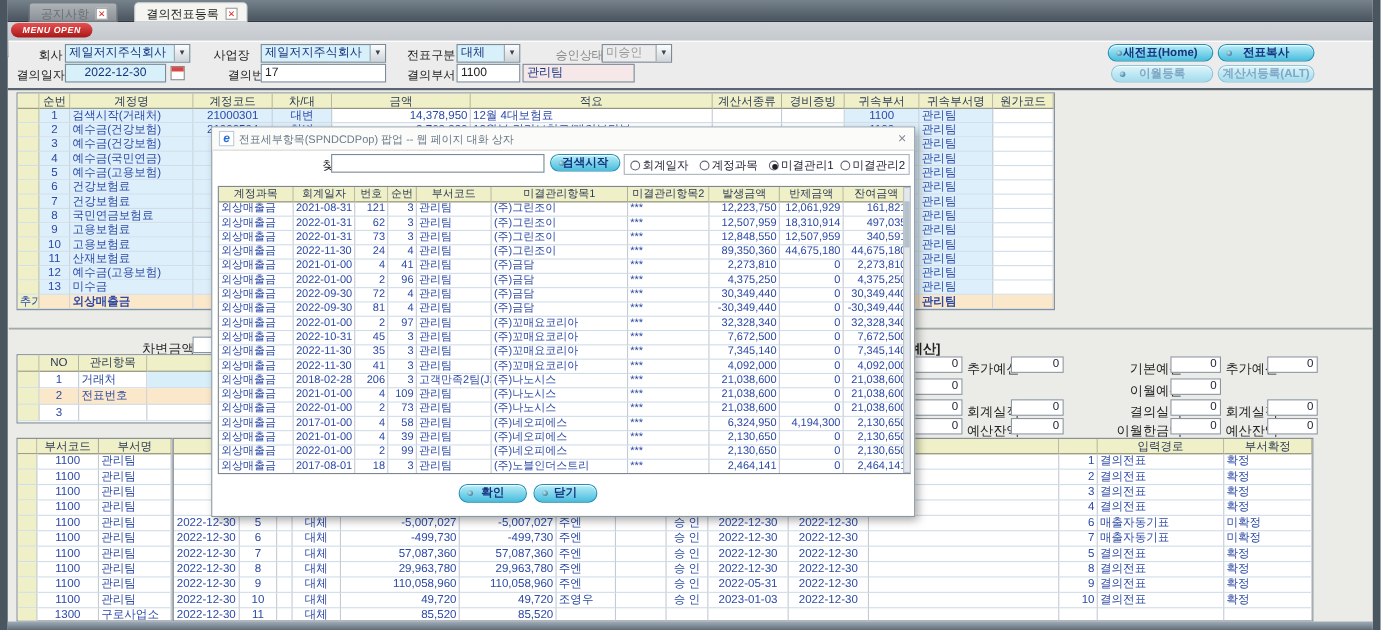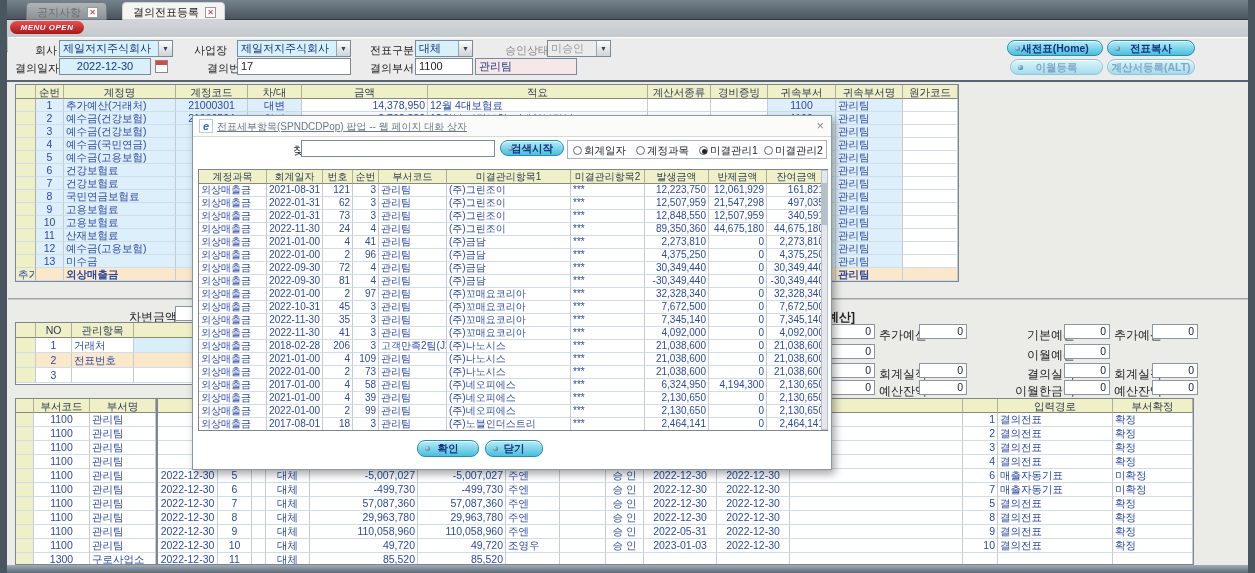--- a/index.html
+++ b/index.html
@@ -106,21 +106,21 @@
   #bottom-grid .grow .c12{text-align:right;}
   
   .bsep{position:absolute;left:1px;top:298px;width:1240px;height:2px;background:#c6c6c2;border-top:1px solid #9aa;}
   .blabel{position:absolute;font-size:12px;color:#222;white-space:nowrap;}
   .binp{position:absolute;height:15px;border:1px solid #8a96a2;background:#fff;font-size:10.5px;
     text-align:right;padding:0 3px;line-height:13px;color:#223;}
   
   .popup{position:absolute;left:185px;top:115px;width:640px;height:355px;background:#fff;
     border:1px solid #8899a6;box-shadow:3px 4px 8px rgba(0,0,0,.35);z-index:50;}
   .ptitle{position:absolute;left:0;top:0;width:100%;height:21px;background:#fbfbfa;border-bottom:1px solid #d8d8d4;}
-  .ptitle .txt{position:absolute;left:24px;top:4px;font-size:10px;color:#6a7a88;white-space:nowrap;text-decoration:underline;}
+  .ptitle .txt{position:absolute;left:24px;top:4px;font-size:10px;color:#6a7a88;white-space:nowrap;}
   .ieicon{position:absolute;left:6px;top:3px;width:14px;height:14px;border:1px solid #bcd;
     color:#2a6cd8;font-weight:bold;font-style:italic;font-size:11px;text-align:center;line-height:13px;background:#fff;}
   .pclose{position:absolute;right:7px;top:2px;font-size:13px;color:#889;}
   .plabel{position:absolute;font-size:11px;color:#222;margin-left:32px;}
   .pinput{position:absolute;height:17px;border:1px solid #7a8a98;background:#fff;}
   .radbox{position:absolute;left:374px;top:24px;width:260px;height:19px;border:1px solid #aab4bc;background:#fff;}
   .radio{position:absolute;top:3px;font-size:10.5px;color:#223;white-space:nowrap;}
   .rad{display:inline-block;width:9px;height:9px;border:1px solid #667;border-radius:50%;
     background:#fff;margin-right:2px;vertical-align:-1px;position:relative;}
   .rad.on::after{content:"";position:absolute;left:2px;top:2px;width:5px;height:5px;border-radius:50%;background:#222;}
@@ -203,21 +203,21 @@
         <span class="cell hcell c6">적요</span>
         <span class="cell hcell c7">계산서종류</span>
         <span class="cell hcell c8">경비증빙</span>
         <span class="cell hcell c9">귀속부서</span>
         <span class="cell hcell c10">귀속부서명</span>
         <span class="cell hcell c11">원가코드</span>
       </div>
       <div class="grow ">
         <span class="cell c0"></span>
         <span class="cell c1">1</span>
-        <span class="cell c2">추가예산(거래처)</span>
+        <span class="cell c2">검색시작(거래처)</span>
         <span class="cell c3">21000301</span>
         <span class="cell c4">대변</span>
         <span class="cell c5">14,378,950</span>
         <span class="cell c6">12월 4대보험료</span>
         <span class="cell c7"></span>
         <span class="cell c8"></span>
         <span class="cell c9">1100</span>
         <span class="cell c10">관리팀</span>
         <span class="cell c11"></span>
       </div>
@@ -777,21 +777,21 @@
         </div>
         <div class="grow ">
           <span class="cell c0">외상매출금</span>
           <span class="cell c1">2022-01-31</span>
           <span class="cell c2">62</span>
           <span class="cell c3">3</span>
           <span class="cell c4">관리팀</span>
           <span class="cell c5">(주)그린조이</span>
           <span class="cell c6">***</span>
           <span class="cell c7">12,507,959</span>
-          <span class="cell c8">21,547,298</span>
+          <span class="cell c8">18,310,914</span>
           <span class="cell c9">497,035</span>
         </div>
         <div class="grow ">
           <span class="cell c0">외상매출금</span>
           <span class="cell c1">2022-01-31</span>
           <span class="cell c2">73</span>
           <span class="cell c3">3</span>
           <span class="cell c4">관리팀</span>
           <span class="cell c5">(주)그린조이</span>
           <span class="cell c6">***</span>

